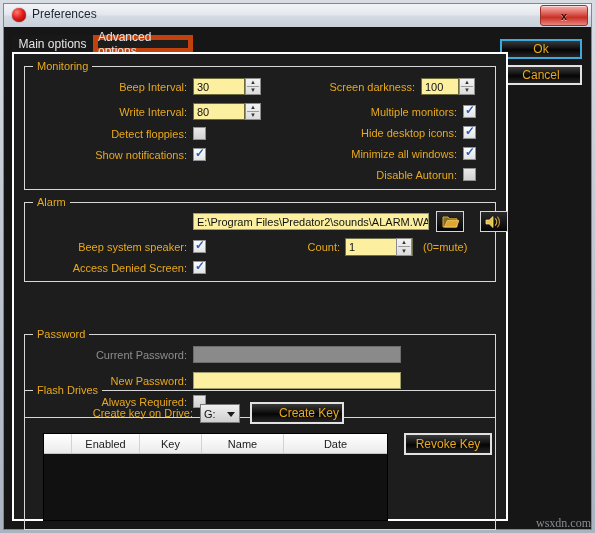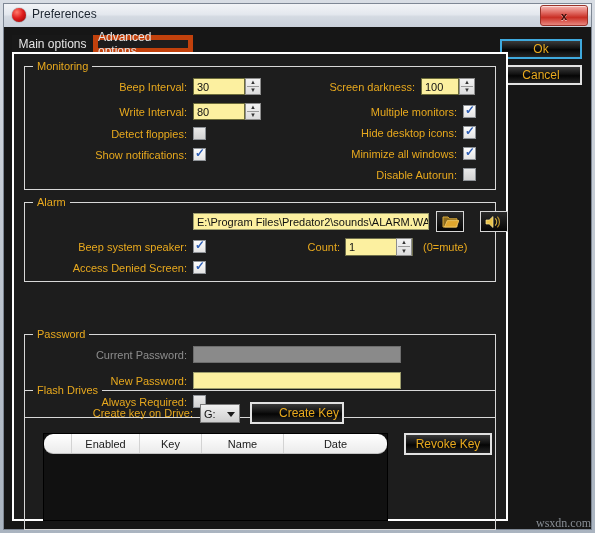--- a/index.html
+++ b/index.html
@@ -183,21 +183,20 @@
   }
   
   #keytable{
     position:absolute;left:18px;top:42px;width:345px;height:88px;
     border:1px solid #000;background:#111;box-sizing:border-box;
   }
   #keyhead{
     position:absolute;left:0;top:0;right:0;height:19px;
     background:linear-gradient(180deg,#ffffff 0%, #ebebeb 100%);
     border-bottom:1px solid #c2c2c2;
-    border-radius:9px;
   }
   #keyhead .hc{
     position:absolute;top:0;height:19px;font-size:11px;color:#1a1a1a;
     display:flex;align-items:center;justify-content:center;
     border-right:1px solid #d3d3d3;box-sizing:border-box;
   }
   
   #ok-btn{position:absolute;right:9px;top:12px;width:82px;height:20px;}
   #cancel-btn{position:absolute;right:9px;top:38px;width:82px;height:20px;}
 

